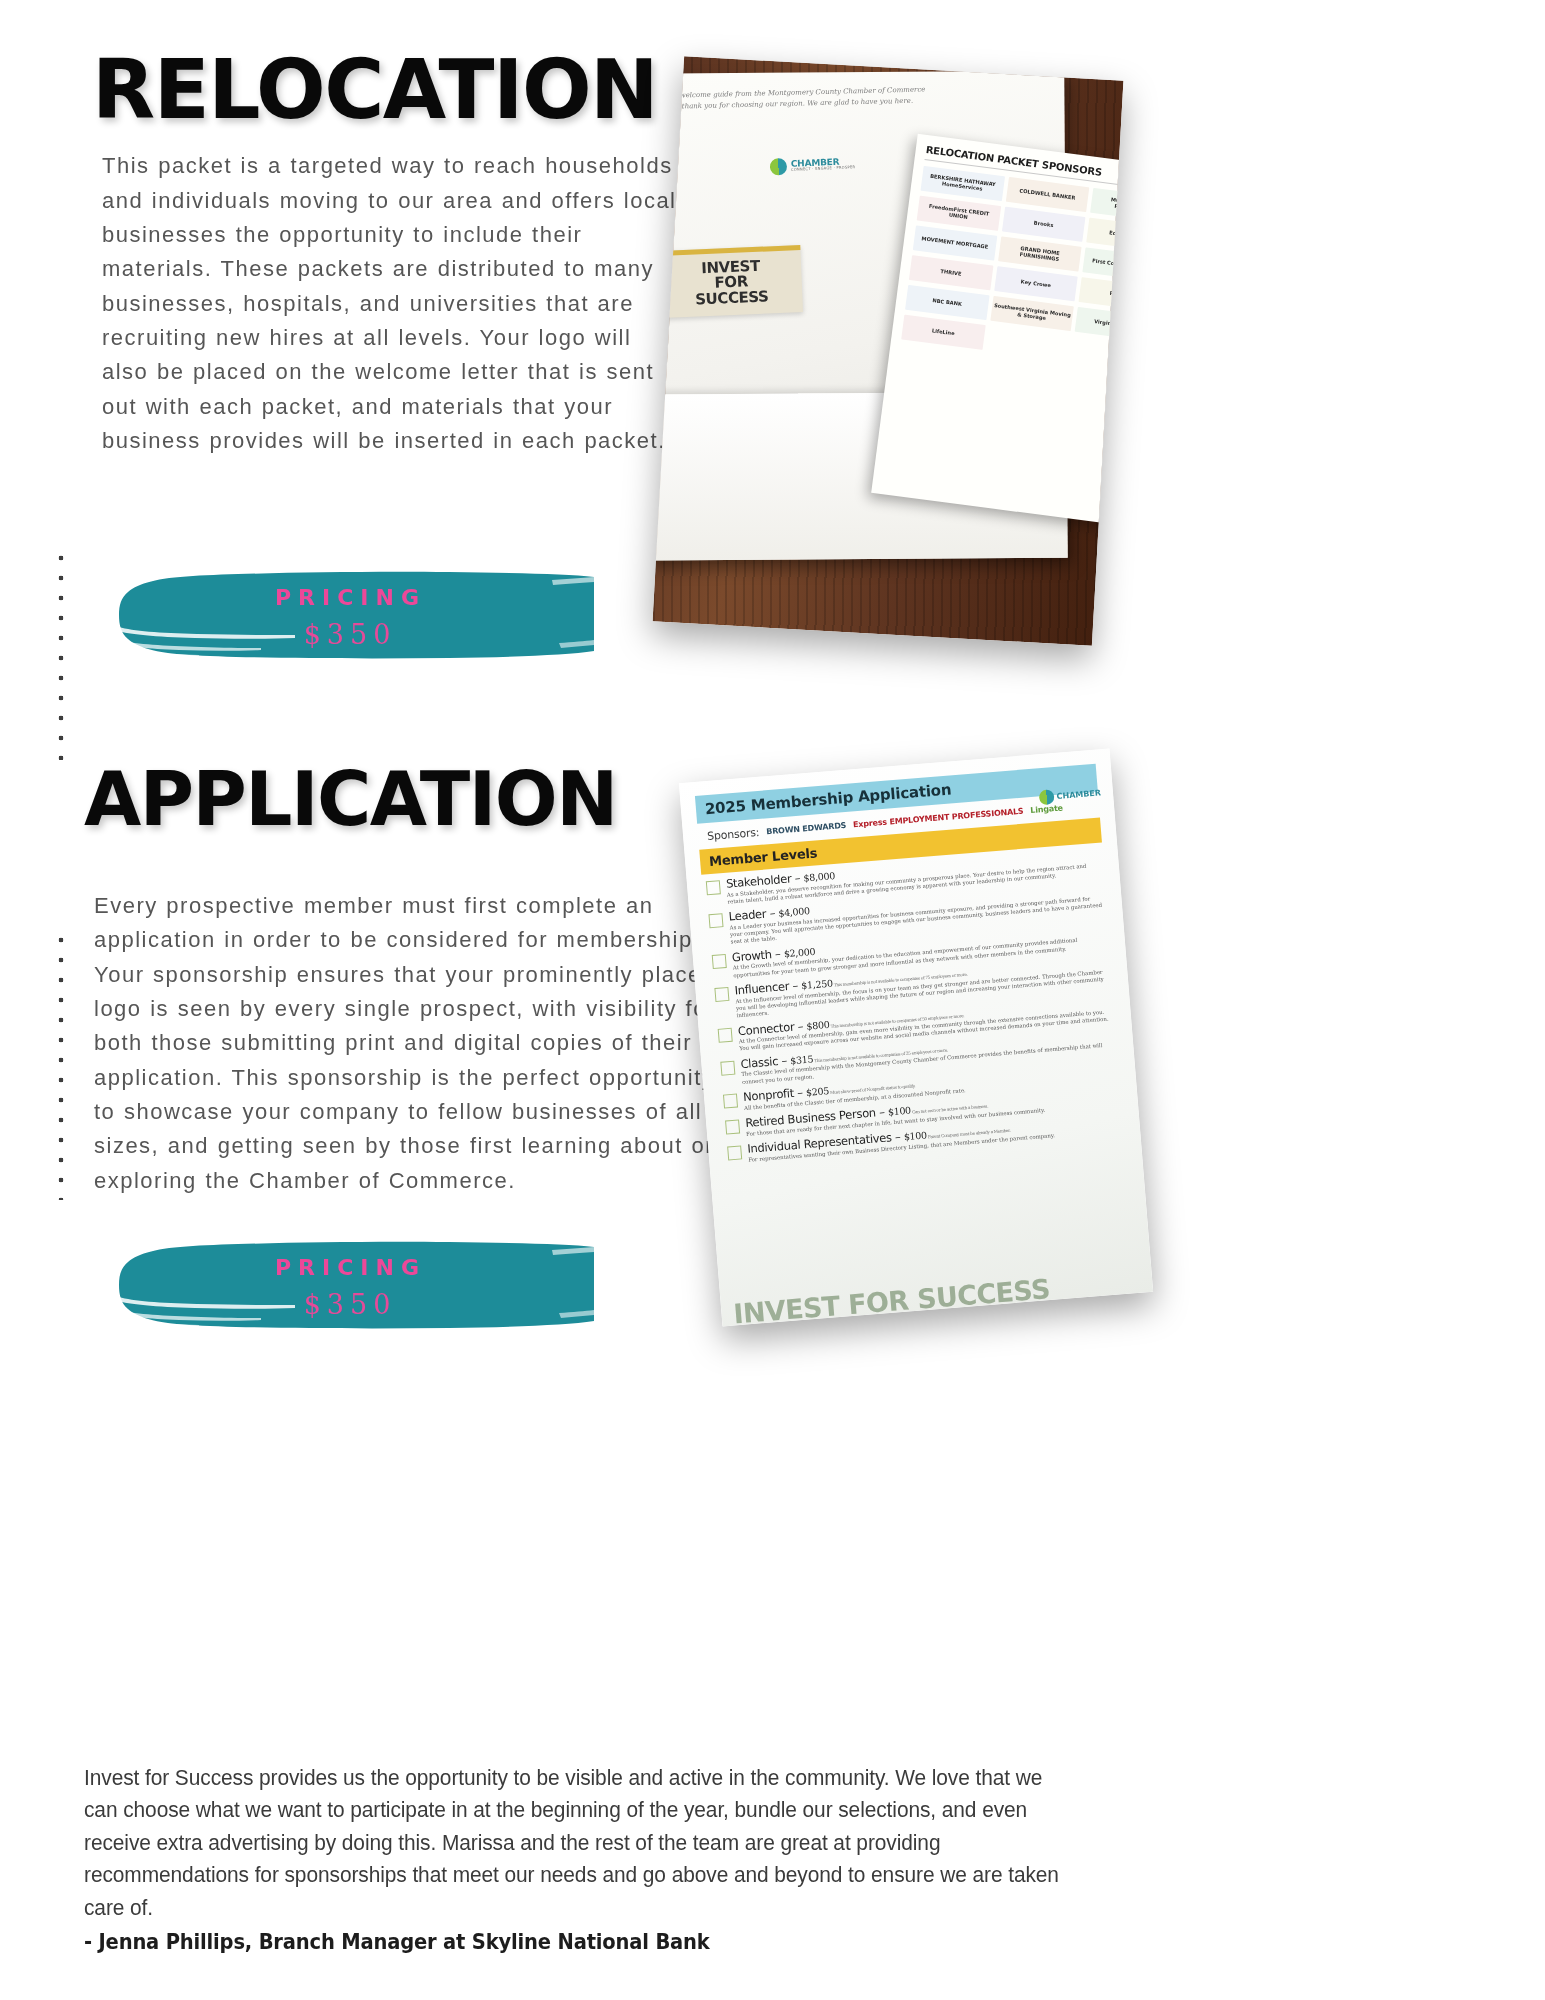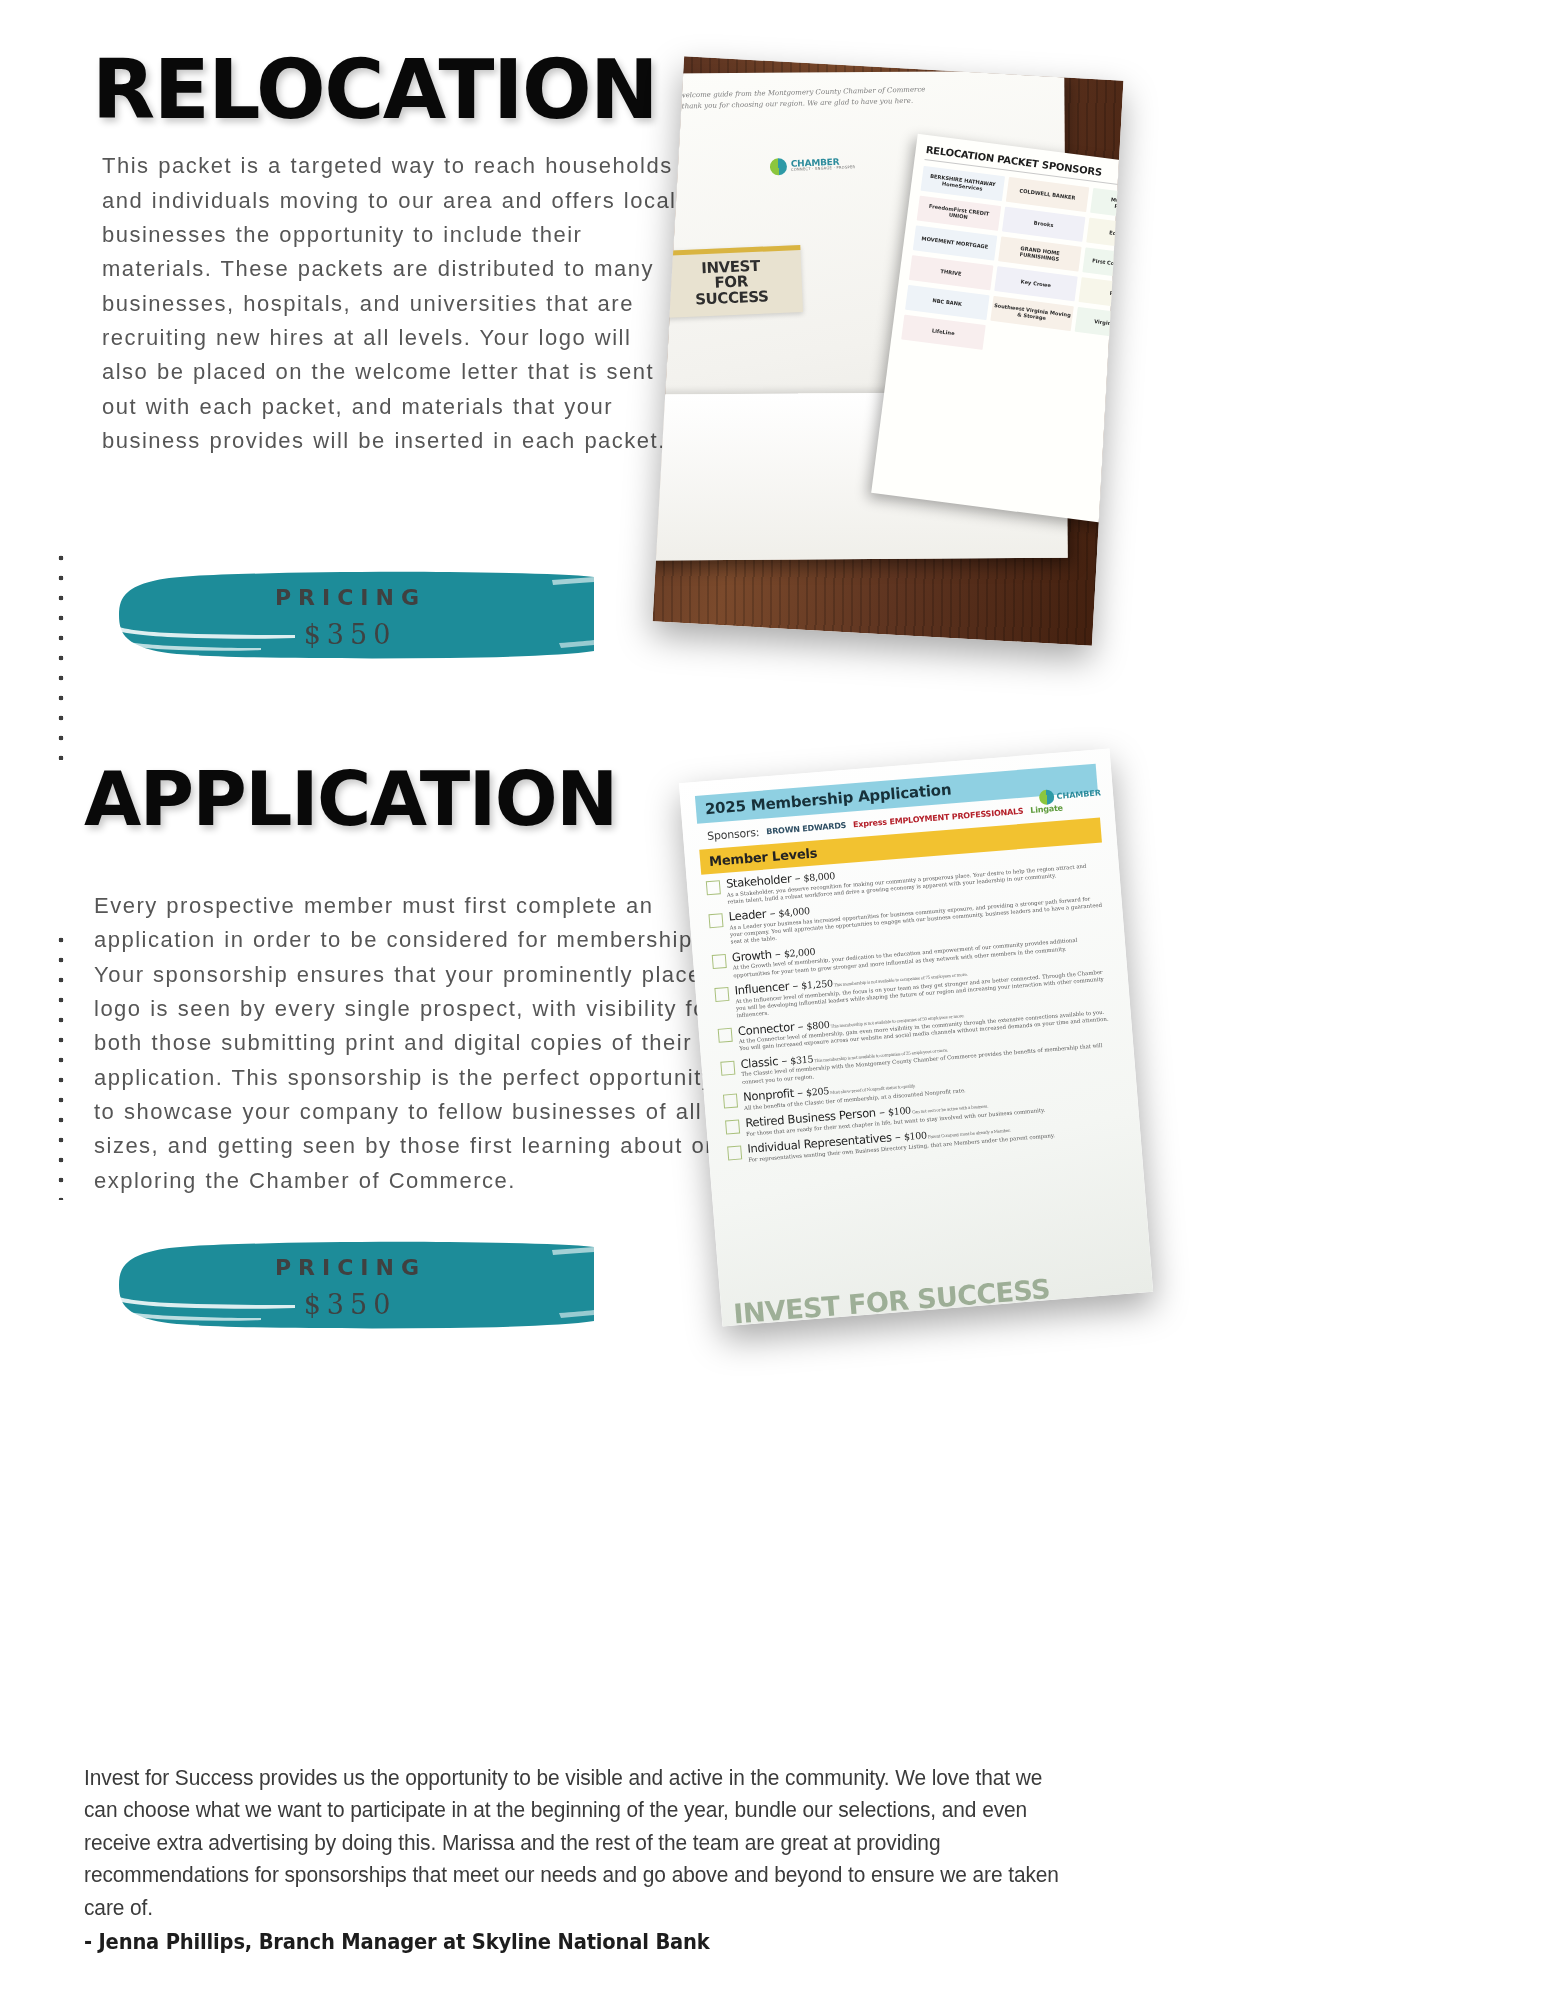--- a/index.html
+++ b/index.html
@@ -71,21 +71,21 @@
     inset: 0;
     width: 100%;
     height: 100%;
   }
   .pricing-banner .plabel,
   .pricing-banner .pvalue {
     position: absolute;
     left: 0;
     width: 100%;
     text-align: center;
-    color: #404040;
+    color: #ec4899;
     line-height: 1;
   }
   .pricing-banner .plabel {
     top: 22px;
     font-family: "DejaVu Sans", "Liberation Sans", sans-serif;
     font-weight: 700;
     font-size: 22px;
     letter-spacing: 7px;
     text-indent: 7px;
   }

